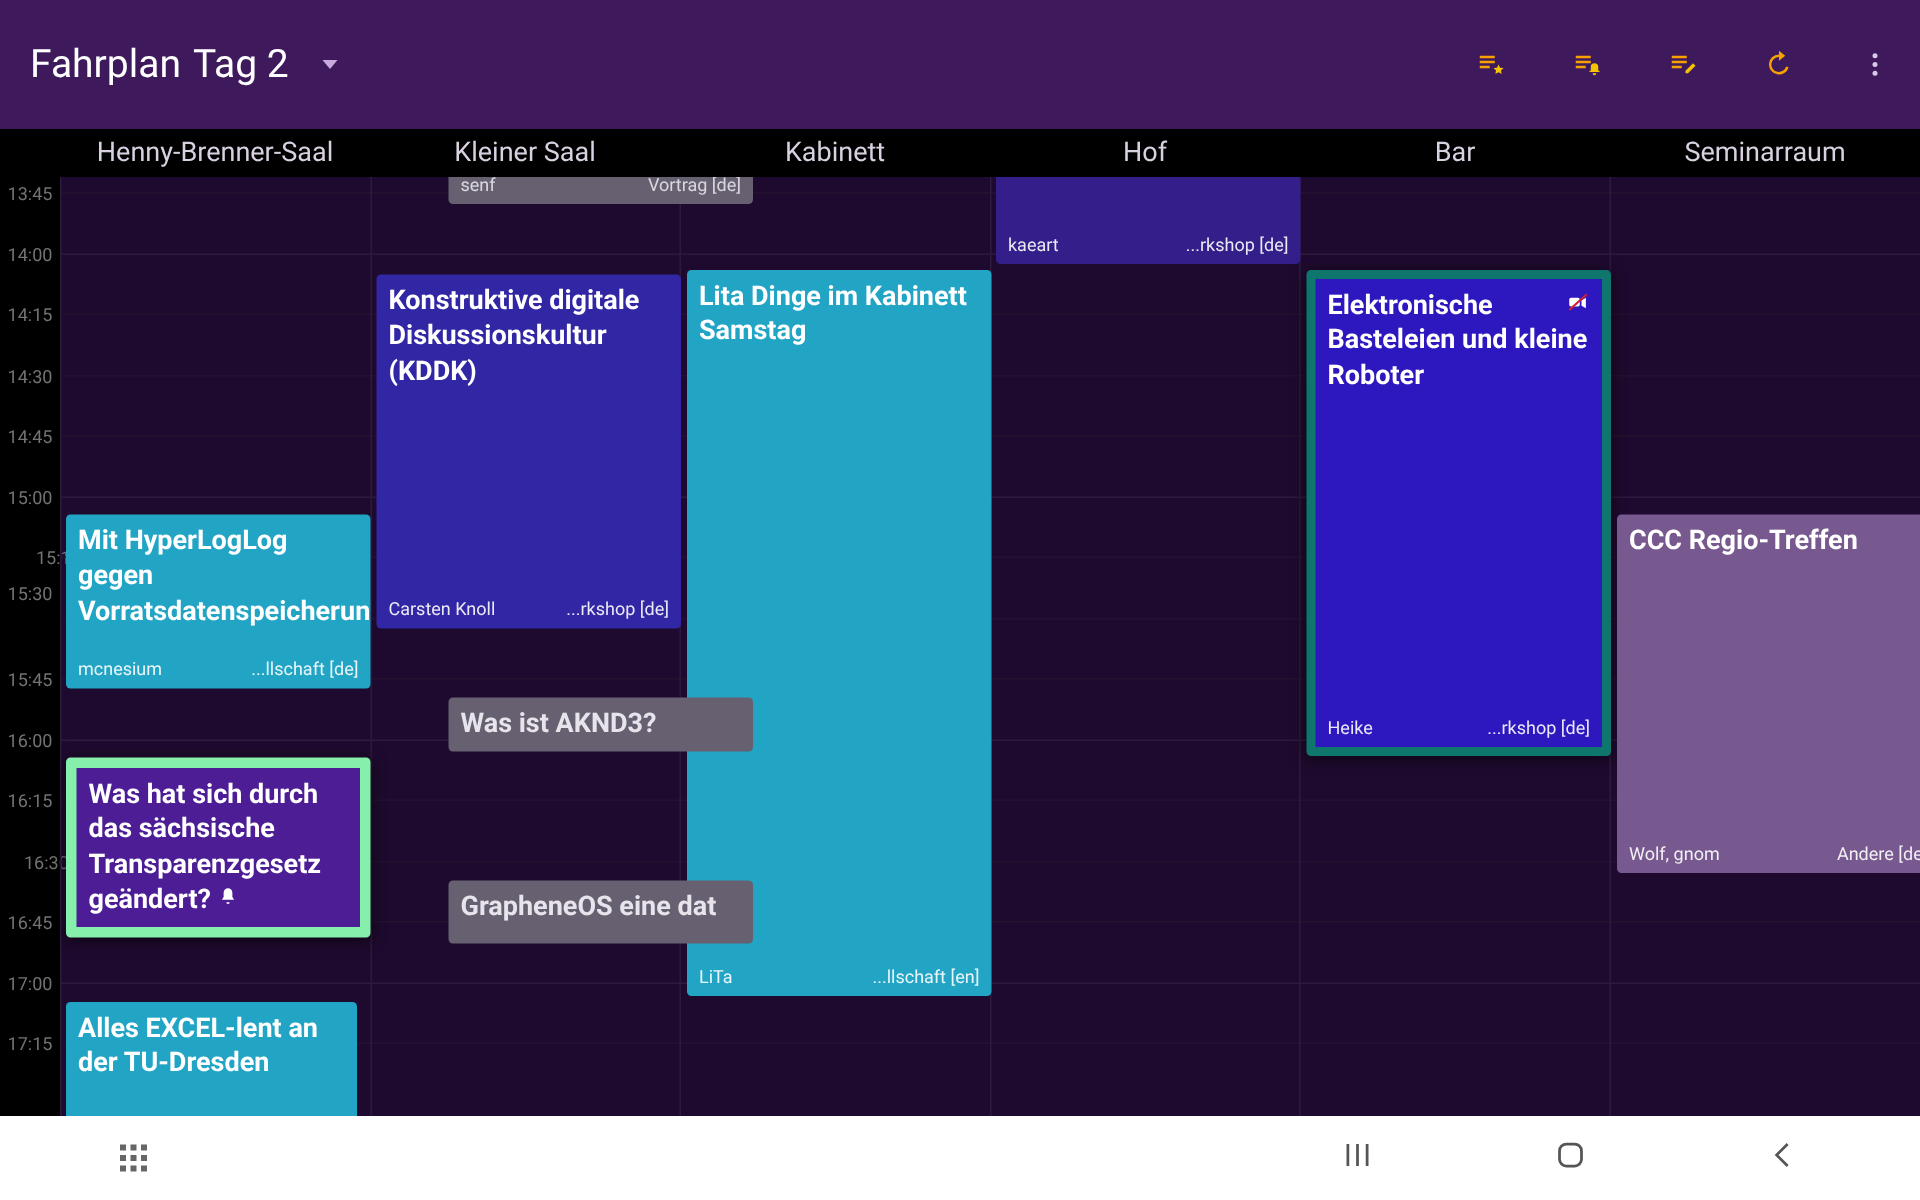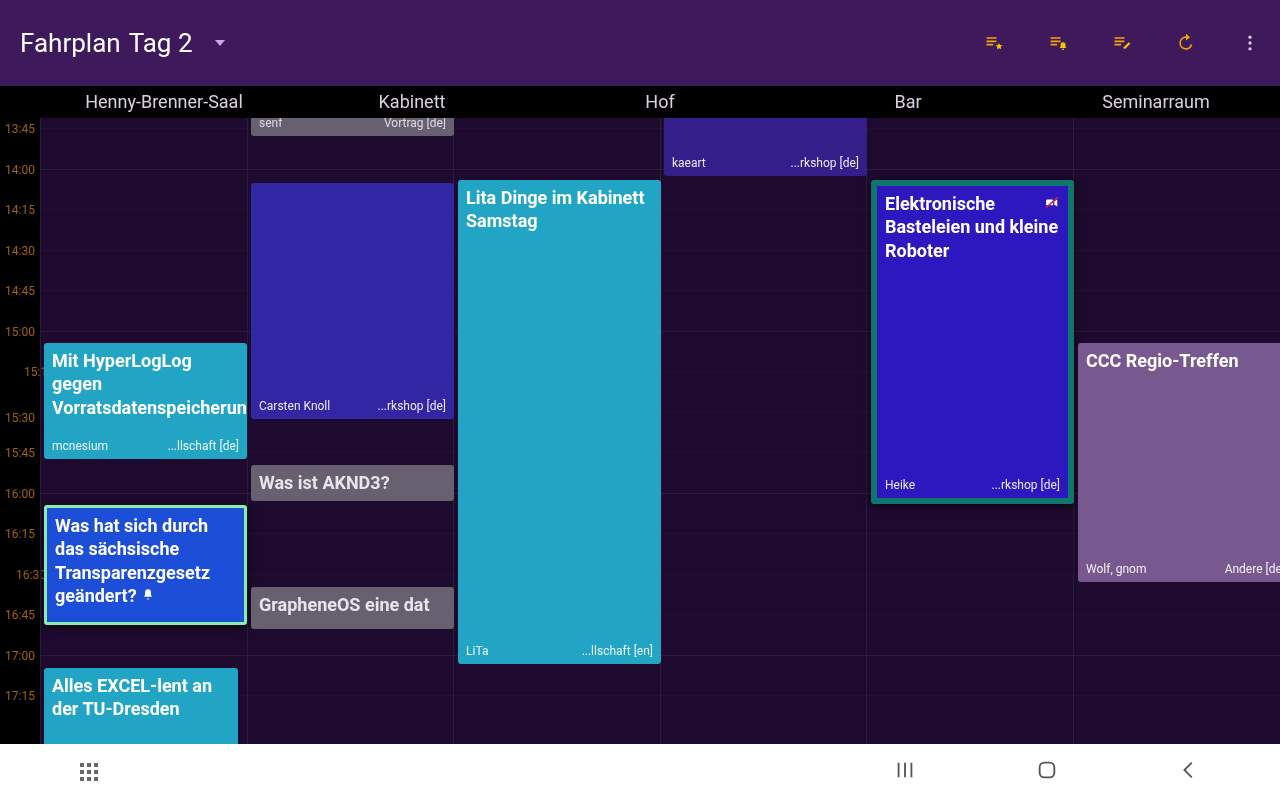--- a/index.html
+++ b/index.html
@@ -9,34 +9,34 @@
   .toolbar-left { display: flex; align-items: center; gap: 8px; font-size: 26px; }
   .day-select { display: flex; align-items: center; gap: 22px; }
   .caret { width:0; height:0; border-left:5px solid transparent; border-right:5px solid transparent; border-top:6px solid #c7a9dd; }
   .toolbar-right { display: flex; align-items: center; gap: 44px; }
   .ticon { width:20px; height:20px; position:relative; }
   .ticon svg { width:20px; height:20px; }
   .column-headers { position:absolute; top:86px; left:0; right:0; height:32px; background:#000; display:flex; padding-left:40px; }
   .column-headers div { flex:1; text-align:center; font-size:18px; color:#d9d0e0; line-height:32px; }
   .grid-area { position:absolute; top:118px; left:0; right:0; bottom:56px; background:#1e0a2e; overflow:hidden; }
   .time-col { position:absolute; left:0; top:0; bottom:0; width:40px; background:#000; }
-  .time-label { position:absolute; left:0; width:40px; font-size:12px; color:#a16207; text-align:center; }
+  .time-label { position:absolute; left:0; width:40px; font-size:12px; color:#737373; text-align:center; }
   .hline-strong { position:absolute; left:40px; right:0; border-top:1px solid #2c1a3d; }
   .hline-weak { position:absolute; left:40px; right:0; border-top:1px solid #25112f; }
   .vline { position:absolute; top:0; bottom:0; border-left:1px solid #2c1a3d; }
   .event { position:absolute; border-radius:3px; padding:6px 8px; font-size:18px; line-height:1.3; font-weight:700; color:#fff; overflow:hidden; }
   .event .title { display:block; }
   .event .footer { position:absolute; bottom:4px; left:8px; right:8px; display:flex; justify-content:space-between; font-size:12px; font-weight:400; opacity:.9; }
   .event.cyan { background:#22a5c5; }
   .event.blue { background:#3126a3; }
-  .event.gray { background:#666070; color:#e8e4ec; }
+  .event.gray { background:#666070; color:#e8e4ec;margin-left:48px; }
   .event.darkblue { background:#331e8a; }
   .event.purplef { background:#77598f; }
   .event.selected { background:#2d18c0; border:6px solid #0f766e; box-shadow:0 2px 10px rgba(0,0,0,.6); }
-  .event.sel-cyan { background:#1d4ed8; border:3px solid #86efac; box-shadow:0 2px 10px rgba(0,0,0,.6); }
+  .event.sel-cyan { background:#4c1d95; border:7px solid #86efac; box-shadow:0 2px 10px rgba(0,0,0,.6); }
   .navbar { position:absolute; bottom:0; left:0; right:0; height:56px; background:#fff; display:flex; align-items:center; }
   .nav-left { flex:1; display:flex; align-items:center; padding-left:80px; }
   .nav-right { display:flex; align-items:center; gap:120px; padding-right:80px; }
   .dots9 { display:grid; grid-template-columns:repeat(3,4px); grid-template-rows:repeat(3,4px); gap:3px; }
   .dots9 span { width:4px; height:4px; background:#666; }
   .nav-icon { color:#555; }
   .bell { width:14px; height:14px; display:inline-block; }
   .novid { width:16px; height:14px; display:inline-block; }
 </style>
 </head>
@@ -81,36 +81,37 @@
             <circle cx="12" cy="5" r="2" fill="#d8c9e6"></circle>
             <circle cx="12" cy="12" r="2" fill="#d8c9e6"></circle>
             <circle cx="12" cy="19" r="2" fill="#d8c9e6"></circle>
           </svg>
       </span>
     </div>
   </div>
 
   <div class="column-headers">
     <div>Henny-Brenner-Saal</div>
+    <div>Kleiner Saal</div>
     <div>Kabinett</div>
     <div>Hof</div>
     <div>Bar</div>
     <div>Seminarraum</div>
   </div>
 
   <div class="grid-area" id="grid">
     <div class="time-col">
         <div class="time-label" style="top: 4px;">13:45</div>
         <div class="time-label" style="top: 44.5px;">14:00</div>
         <div class="time-label" style="top: 85px;">14:15</div>
         <div class="time-label" style="top: 125.5px;">14:30</div>
         <div class="time-label" style="top: 166px;">14:45</div>
         <div class="time-label" style="top: 206.5px;">15:00</div>
         <div class="time-label" style="top: 247px; padding-left: 24px;">15:15</div>
-        <div class="time-label" style="top: 293px;">15:30</div>
+        <div class="time-label" style="top: 271px;">15:30</div>
         <div class="time-label" style="top: 328px;">15:45</div>
         <div class="time-label" style="top: 368.5px;">16:00</div>
         <div class="time-label" style="top: 409px;">16:15</div>
         <div class="time-label" style="top: 449.5px; padding-left: 16px;">16:30</div>
         <div class="time-label" style="top: 490px;">16:45</div>
         <div class="time-label" style="top: 530.5px;">17:00</div>
         <div class="time-label" style="top: 571px;">17:15</div>
       </div>
   <div class="hline-weak" style="top: 10px;"></div>
       <div class="hline-strong" style="top: 50.5px;"></div>
@@ -140,20 +141,21 @@
           <span>Vortrag [de]</span>
         </div>
       </div>
       <div class="event darkblue" style="top: -18px; left: 664px; width: 203px; height: 76px;">
         <div class="footer">
           <span>kaeart</span>
           <span>...rkshop [de]</span>
         </div>
       </div>
       <div class="event blue" style="top: 65px; left: 251px; width: 203px; height: 236px;">
+        <span class="title">Konstruktive digitale Diskussionskultur (KDDK)</span>
         <div class="footer">
           <span>Carsten Knoll</span>
           <span>...rkshop [de]</span>
         </div>
       </div>
       <div class="event cyan" style="top: 62px; left: 458px; width: 203px; height: 484px;">
         <span class="title">Lita Dinge im Kabinett Samstag</span>
         <div class="footer">
           <span>LiTa</span>
           <span>...llschaft [en]</span>

